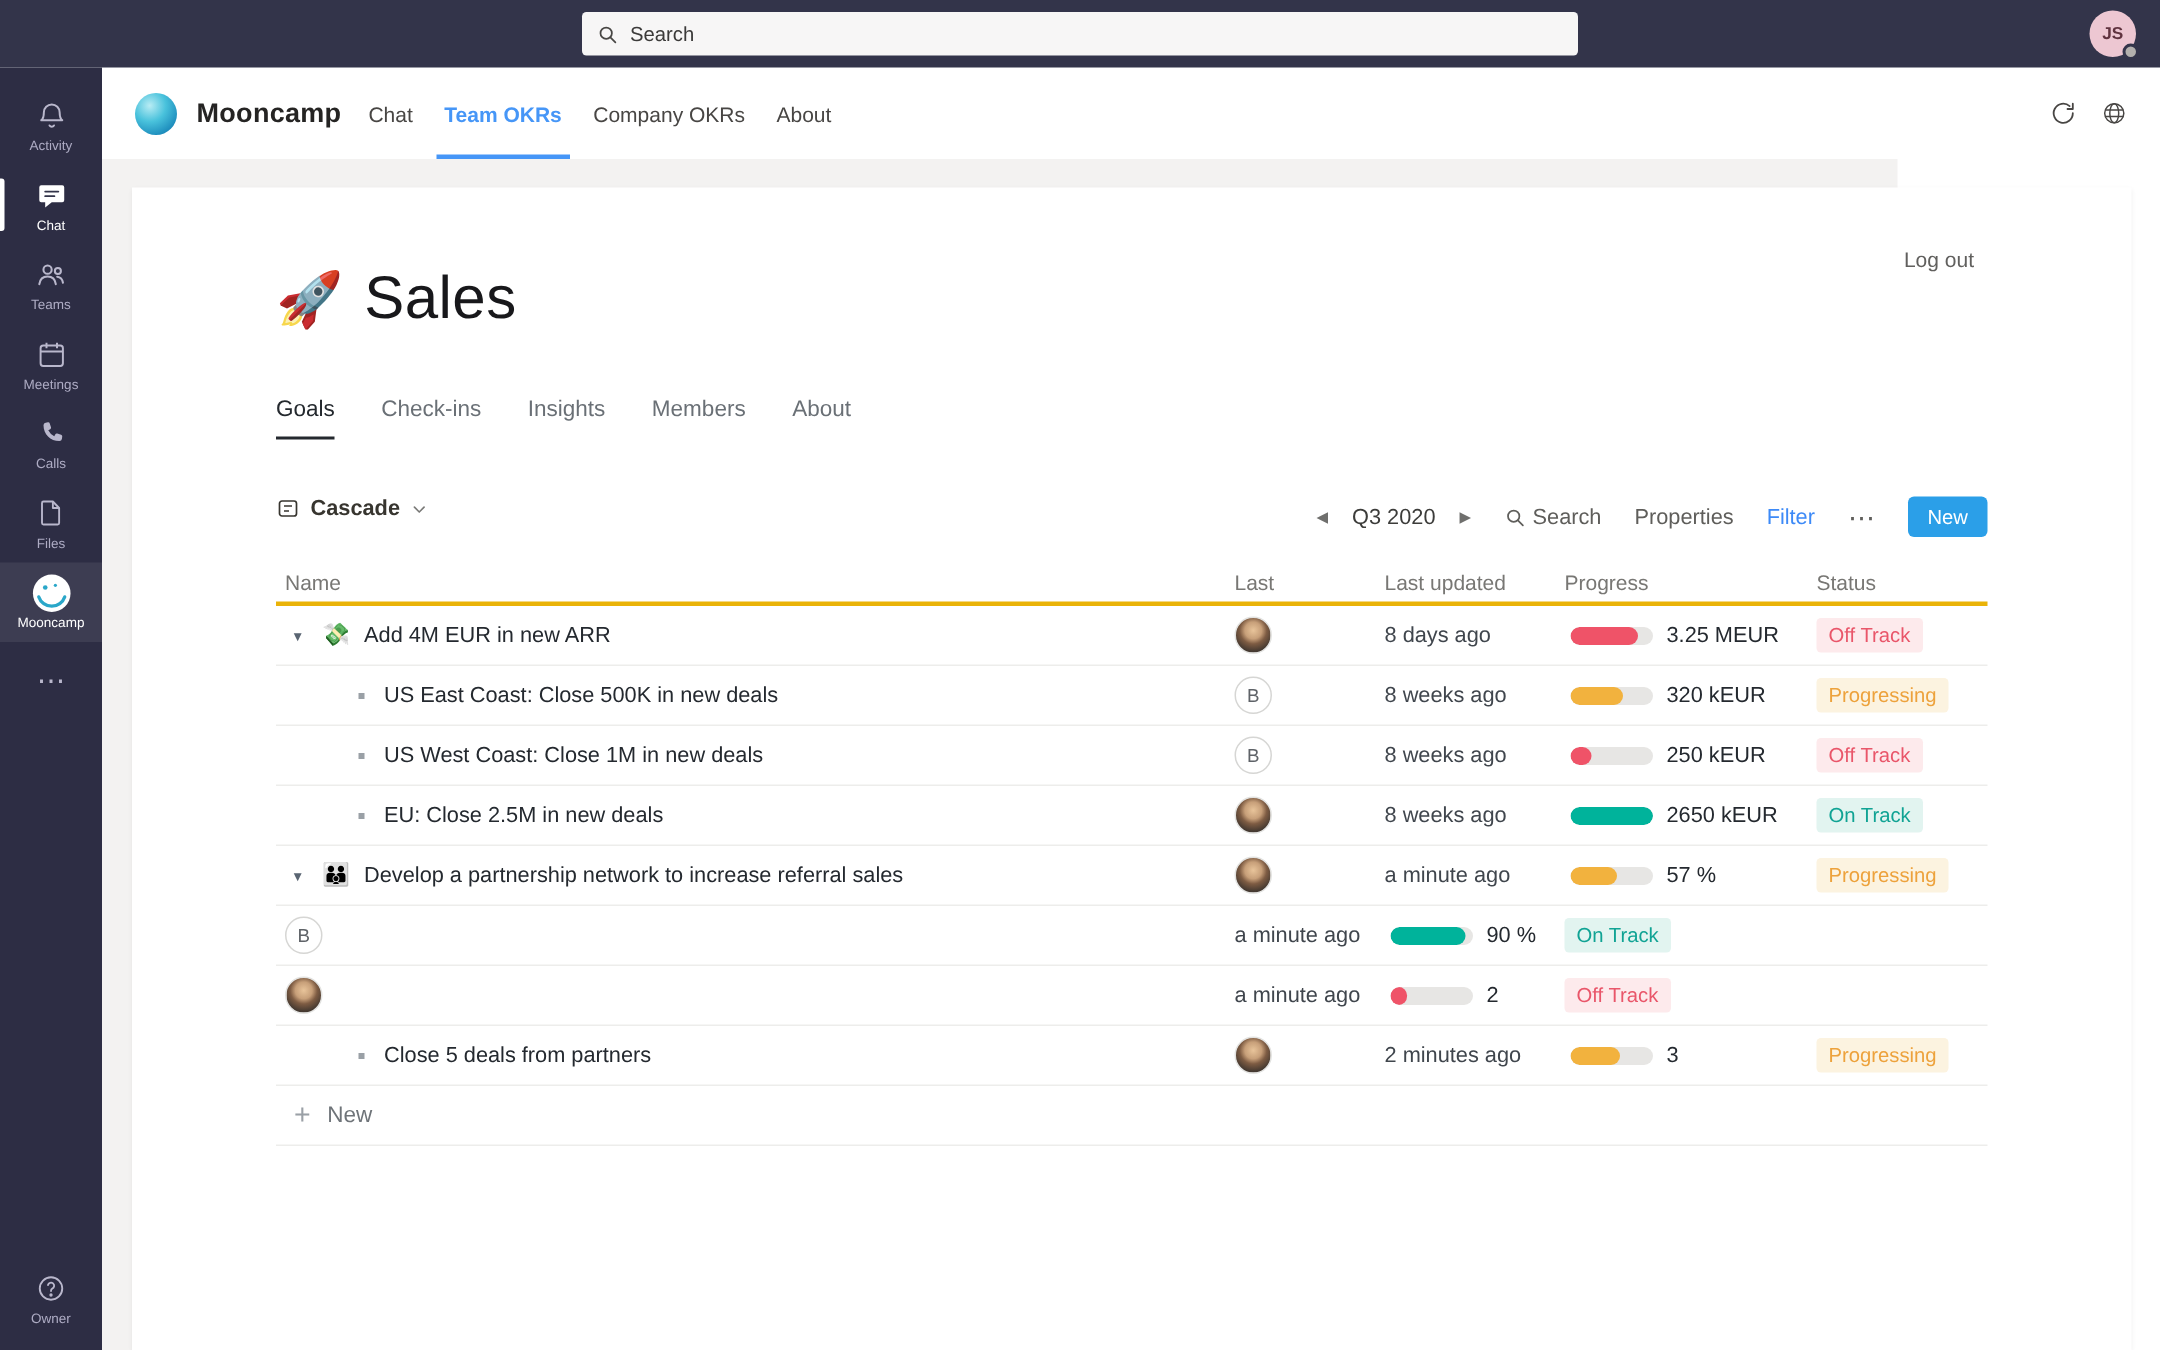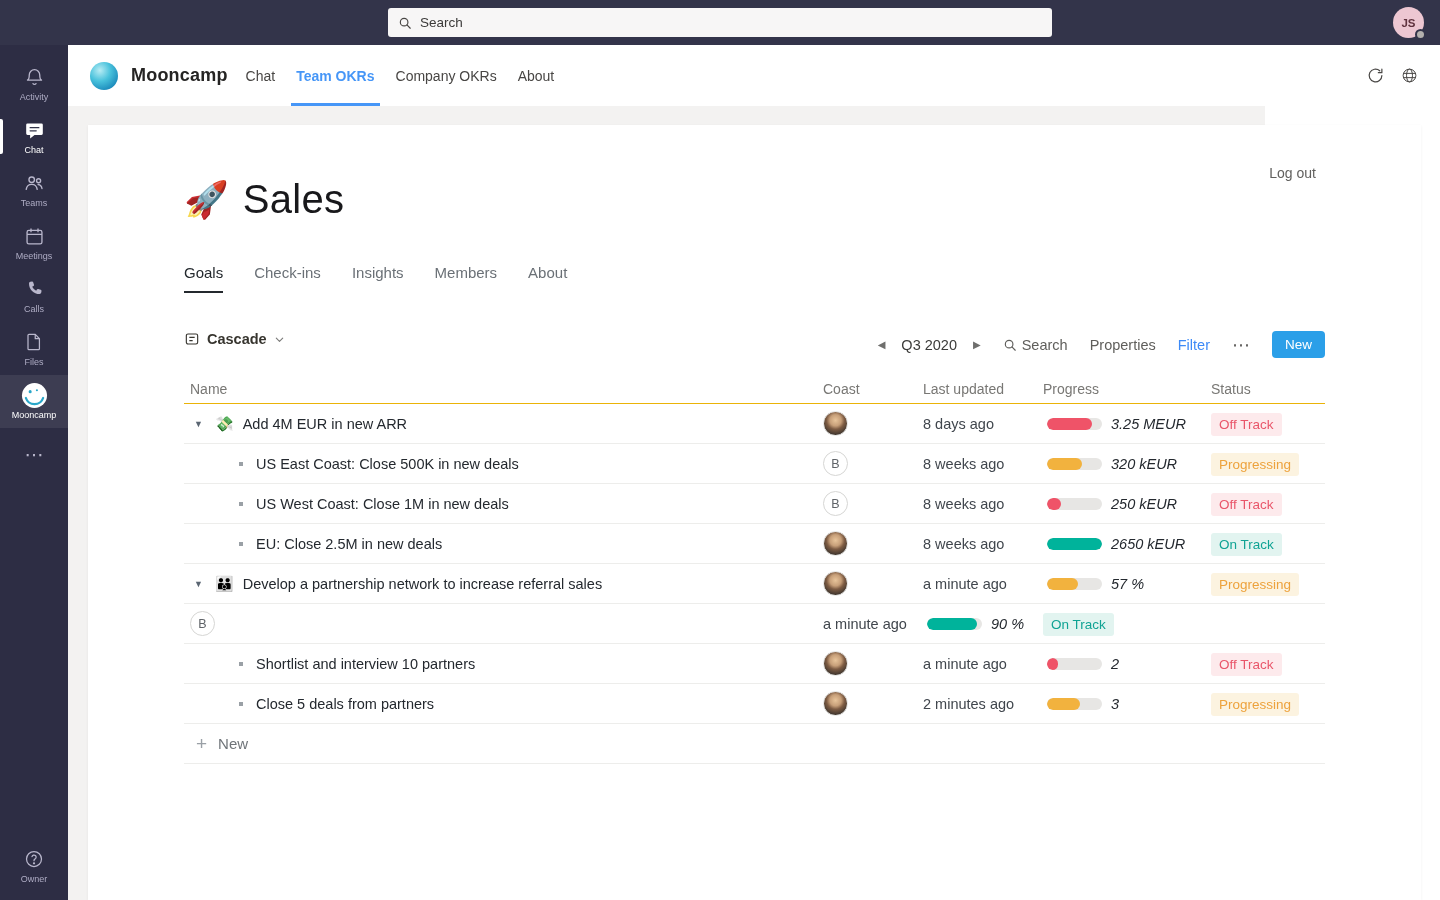--- a/index.html
+++ b/index.html
@@ -68,39 +68,39 @@
   .pn-arrow { font-size: 10px; color: #6f6f6d; }
   .period { color: #3c3c3a; }
   .tbtn { display: flex; align-items: center; gap: 5px; }
   .tbtn.filter { color: var(--filter-blue); }
   .tbtn.more { font-size: 18px; line-height: 1; color: #5f5e5b; }
   .new-btn { background: var(--accent); color: #fff; font-size: 13.5px; font-weight: 500; padding: 6px 13px; border: none; border-radius: 4px; font-family: "Liberation Sans", sans-serif; }
 
   
   .table { margin-top: 16px; }
   .thead, .trow { display: grid; grid-template-columns: 633px 100px 120px 168px 1fr; align-items: center; }
-  .thead { height: 30px; border-bottom: 1px solid #eab308; color: #787774; font-size: 14px; }
+  .thead { height: 30px; border-bottom: 3px solid #eab308; color: #787774; font-size: 14px; }
   .th { padding-left: 6px; }
   .trow { height: 40px; border-bottom: 1px solid #ededeb; font-size: 14.5px; }
   .c-name { display: flex; align-items: center; }
   .c-name.parent { padding-left: 10px; gap: 9px; }
   .c-name.child { padding-left: 55px; gap: 13px; }
   .caret { font-size: 9px; color: #5a6572; width: 12px; flex: none; }
   .bullet { width: 4px; height: 4px; background: #9aa0a6; display: inline-block; flex: none; }
   .g-emoji { font-size: 15px; line-height: 1; }
   .nm { color: #24292f; white-space: nowrap; }
   .c-owner { padding-left: 6px; }
   .av { width: 25px; height: 25px; border-radius: 50%; display: flex; align-items: center; justify-content: center; flex: none; }
   .av-letter { border: 1px solid #d6d6d4; color: #5f6368; font-size: 12.5px; background: #fff; }
   .av-photo { background: radial-gradient(circle at 50% 36%, #e8c49a 0%, #c79f79 30%, #7e5c43 48%, #463a31 74%, #30302f 100%); border: 1px solid #e3e3e1; }
   .c-updated { padding-left: 6px; color: #40464d; }
   .c-progress { padding-left: 10px; display: flex; align-items: center; gap: 9px; }
   .bar { width: 55px; height: 12px; border-radius: 6px; background: #e7e6e4; overflow: hidden; display: inline-block; flex: none; }
   .fill { display: block; height: 100%; border-radius: 6px; }
-  .pval { color: #24292f; white-space: nowrap; font-style: italic; }
+  .pval { color: #24292f; white-space: nowrap; }
   .c-status { padding-left: 6px; }
   .badge { font-size: 13.5px; padding: 4px 8px; border-radius: 3px; white-space: nowrap; }
   .newrow { display: flex; align-items: center; gap: 11px; height: 40px; border-bottom: 1px solid #ededeb; padding-left: 12px; color: #6f7479; font-size: 15px; }
   .plus { font-size: 19px; color: #9aa0a6; line-height: 1; font-weight: 400; }
 </style>
 </head>
 <body style="--topbar-bg: #33344a; --rail-bg: #2d2d44; --tab-blue: #4696f7; --filter-blue: #3d8af7; --accent: #2b9fe8;">
 
 <div class="topbar" data-interactable="false">
   <div class="tb-search" data-interactable="true">
@@ -282,21 +282,21 @@
         <span class="tbtn" data-interactable="true">Properties</span>
         <span class="tbtn filter" data-interactable="true">Filter</span>
         <span class="tbtn more" data-interactable="true">⋯</span>
         <button class="new-btn" data-interactable="true">New</button>
       </div>
     </div>
 
     <div class="table" data-interactable="false">
       <div class="thead" data-interactable="false">
           <div class="th" data-interactable="true">Name</div>
-          <div class="th" data-interactable="true">Coast</div>
+          <div class="th" data-interactable="true">Last</div>
           <div class="th" data-interactable="true">Last updated</div>
           <div class="th" data-interactable="true">Progress</div>
           <div class="th" data-interactable="true">Status</div>
         </div>
       <div data-interactable="false">
           <div class="trow" data-interactable="true">
             <div class="cell c-name parent" data-interactable="false">
               <span class="caret" data-interactable="true">▼</span>
               <span class="g-emoji" data-interactable="false">💸</span>
               <span class="nm" data-interactable="true">Add 4M EUR in new ARR</span>
@@ -389,24 +389,20 @@
             <div class="cell c-updated" data-interactable="false">a minute ago</div>
             <div class="cell c-progress" data-interactable="false">
               <span class="bar" data-interactable="false">
                 <span class="fill" data-interactable="false" style="width: 90%; background: rgb(0, 179, 155);"></span>
               </span>
               <span class="pval" data-interactable="false">90 %</span>
             </div>
             <div class="cell c-status" data-interactable="false"><span class="badge" data-interactable="false" style="color: rgb(16, 163, 148); background: rgb(226, 244, 240);">On Track</span></div>
           </div>
           <div class="trow" data-interactable="true">
-            <div class="cell c-name child" data-interactable="false">
-              <span class="bullet" data-interactable="false"></span>
-              <span class="nm" data-interactable="true">Shortlist and interview 10 partners</span>
-            </div>
             <div class="cell c-owner" data-interactable="false">
               <span class="av av-photo" data-interactable="true"></span>
             </div>
             <div class="cell c-updated" data-interactable="false">a minute ago</div>
             <div class="cell c-progress" data-interactable="false">
               <span class="bar" data-interactable="false">
                 <span class="fill" data-interactable="false" style="width: 20%; background: rgb(239, 83, 104);"></span>
               </span>
               <span class="pval" data-interactable="false">2</span>
             </div>

